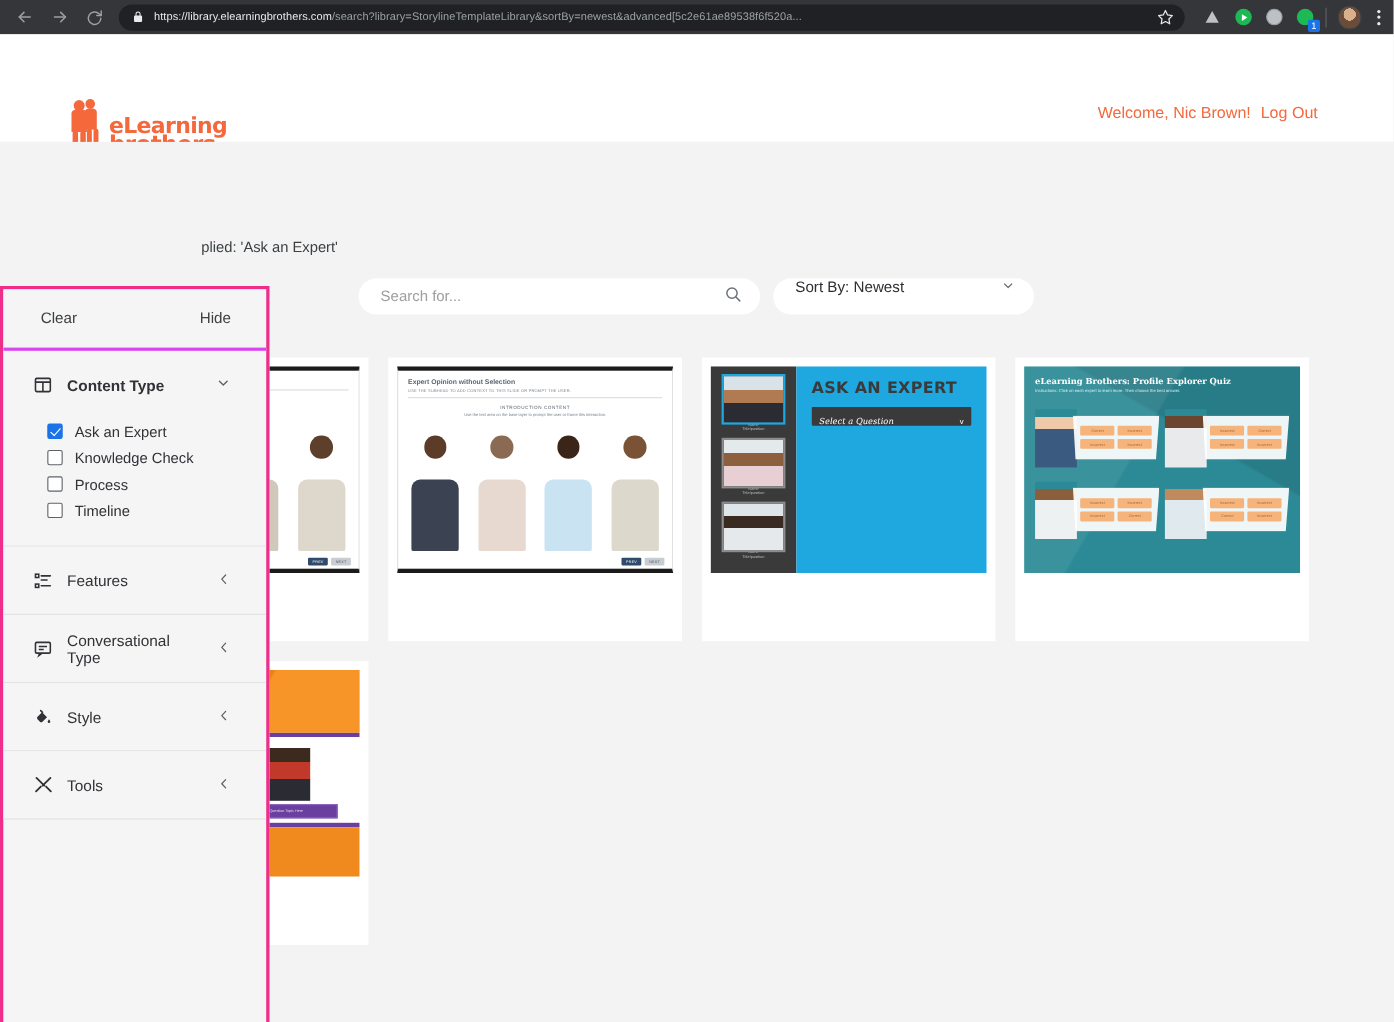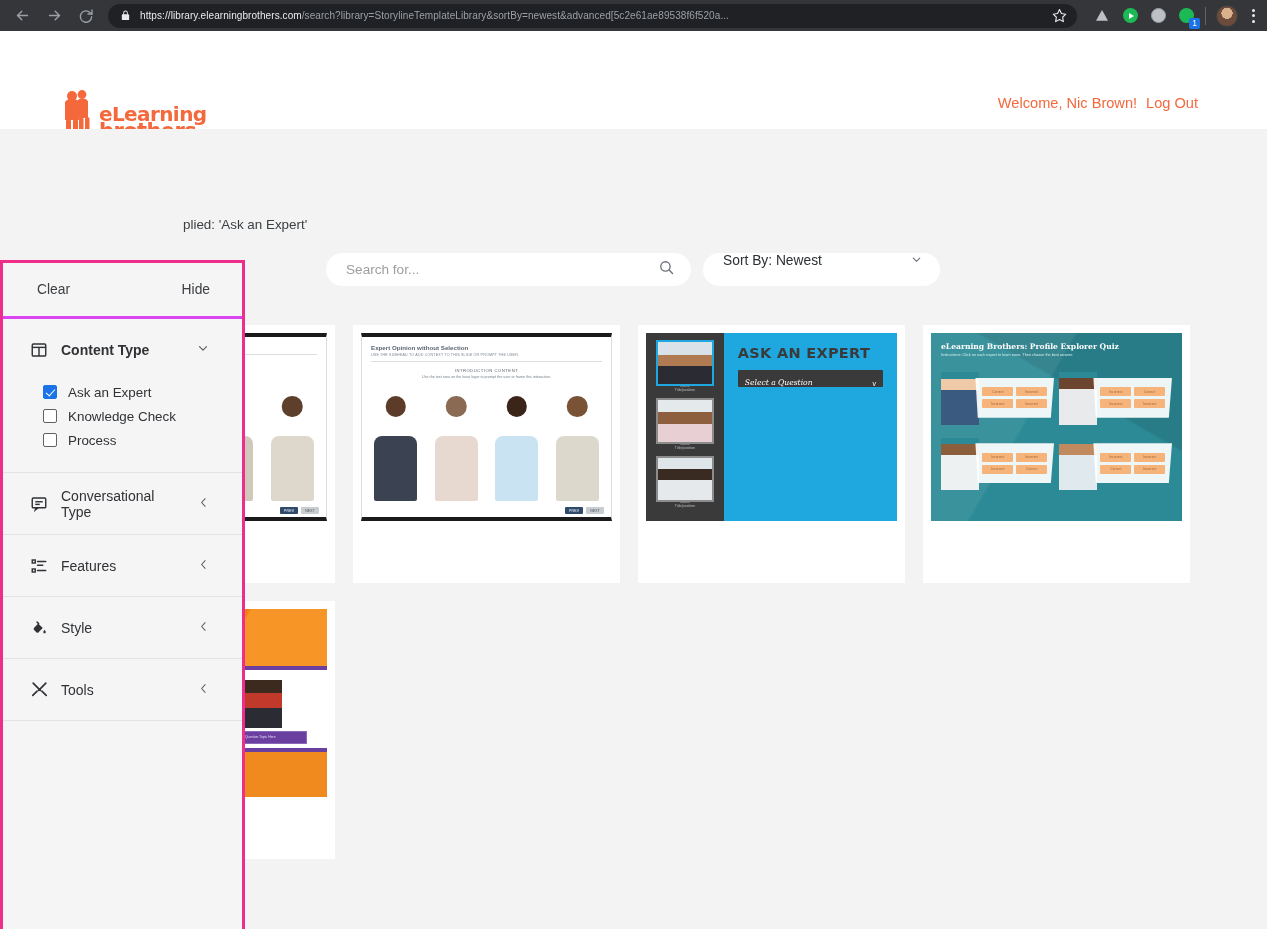--- a/index.html
+++ b/index.html
@@ -586,39 +586,24 @@
           <span class="opt-label">Ask an Expert</span>
         </label>
         <label class="opt">
           <span class="cb"></span>
           <span class="opt-label">Knowledge Check</span>
         </label>
         <label class="opt">
           <span class="cb"></span>
           <span class="opt-label">Process</span>
         </label>
-      </div>
-    </div>
-
-    <div class="sb-section">
-      <div class="sb-row">
-        <span class="sb-ico">
-          <svg width="18" height="18" viewBox="0 0 24 24" fill="none" stroke="#303236" stroke-width="1.9">
-              <rect x="3" y="4" width="18" height="13" rx="1.5"></rect>
-              <line x1="7" y1="9" x2="17" y2="9"></line>
-              <line x1="7" y1="12.5" x2="13" y2="12.5"></line>
-              <path d="M8 17l-1 3 4-3"></path>
-            </svg>
-        </span>
-        <span class="sb-label">Conversational Type</span>
-        <span class="chev">
-          <svg width="13" height="13" viewBox="0 0 24 24" fill="none" stroke="#5a5d61" stroke-width="2" stroke-linecap="round" stroke-linejoin="round">
-              <polyline points="15 5 8.5 12 15 19"></polyline>
-            </svg>
-        </span>
+        <label class="opt">
+          <span class="cb"></span>
+          <span class="opt-label">Timeline</span>
+        </label>
       </div>
     </div>
 
     <div class="sb-section">
       <div class="sb-row">
         <span class="sb-ico">
           <svg width="18" height="18" viewBox="0 0 24 24" fill="none" stroke="#303236" stroke-width="1.9" stroke-linecap="round">
               <rect x="3" y="4" width="4" height="4"></rect>
               <rect x="3" y="16" width="4" height="4"></rect>
               <line x1="10" y1="6" x2="21" y2="6"></line>
@@ -631,20 +616,39 @@
           <svg width="13" height="13" viewBox="0 0 24 24" fill="none" stroke="#5a5d61" stroke-width="2" stroke-linecap="round" stroke-linejoin="round">
               <polyline points="15 5 8.5 12 15 19"></polyline>
             </svg>
         </span>
       </div>
     </div>
 
     <div class="sb-section">
       <div class="sb-row">
         <span class="sb-ico">
+          <svg width="18" height="18" viewBox="0 0 24 24" fill="none" stroke="#303236" stroke-width="1.9">
+              <rect x="3" y="4" width="18" height="13" rx="1.5"></rect>
+              <line x1="7" y1="9" x2="17" y2="9"></line>
+              <line x1="7" y1="12.5" x2="13" y2="12.5"></line>
+              <path d="M8 17l-1 3 4-3"></path>
+            </svg>
+        </span>
+        <span class="sb-label">Conversational Type</span>
+        <span class="chev">
+          <svg width="13" height="13" viewBox="0 0 24 24" fill="none" stroke="#5a5d61" stroke-width="2" stroke-linecap="round" stroke-linejoin="round">
+              <polyline points="15 5 8.5 12 15 19"></polyline>
+            </svg>
+        </span>
+      </div>
+    </div>
+
+    <div class="sb-section">
+      <div class="sb-row">
+        <span class="sb-ico">
           <svg width="18" height="18" viewBox="0 0 24 24" fill="#303236">
               <path d="M5.5 11.5 11 6l6 6-5.5 5.5a2.2 2.2 0 0 1-3.1 0l-2.9-2.9a2.2 2.2 0 0 1 0-3.1z"></path>
               <rect x="9.4" y="2.6" width="2" height="5" rx="1" transform="rotate(-45 10.4 5.1)"></rect>
               <path d="M19.4 14.4c.9 1.3 1.6 2.3 1.6 3.1a1.6 1.6 0 1 1-3.2 0c0-.8.7-1.8 1.6-3.1z"></path>
             </svg>
         </span>
         <span class="sb-label">Style</span>
         <span class="chev">
           <svg width="13" height="13" viewBox="0 0 24 24" fill="none" stroke="#5a5d61" stroke-width="2" stroke-linecap="round" stroke-linejoin="round">
               <polyline points="15 5 8.5 12 15 19"></polyline>

